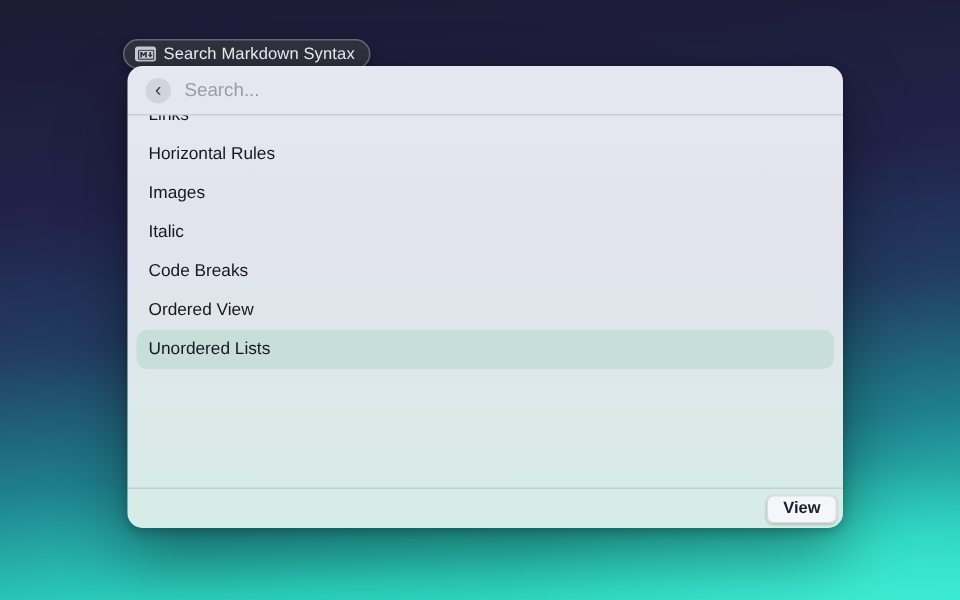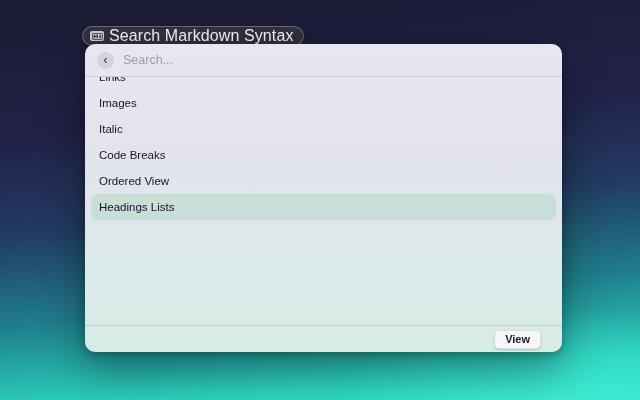--- a/index.html
+++ b/index.html
@@ -13,21 +13,21 @@
   }
 
   
   .tooltip-pill {
     position: absolute; left: 82px; top: 26px; height: 20px;
     display: flex; align-items: center; gap: 5px;
     padding: 0 9px 0 7px;
     background: #31313f;
     border: 1px solid rgba(255,255,255,0.28);
     border-radius: 10px;
-    color: #f4f4f6; font-size: 16px; letter-spacing: .1px;
+    color: #f4f4f6; font-size: 11px; letter-spacing: .1px;
     box-shadow: 0 2px 6px rgba(0,0,0,0.35);
     white-space: nowrap;
   }
   .md-chip {
     width: 14px; height: 10px; border-radius: 2px;
     background: #cbccd4; display: inline-flex;
     align-items: center; justify-content: center; flex: 0 0 auto;
   }
   .md-chip svg { width: 11px; height: 7px; display: block; }
 
@@ -70,21 +70,21 @@
     border-radius: 7px;
     font-size: 11.5px; color: #17171f;
   }
   .row.clipped { margin-top: -13px; }
   .row.selected { background: #c8ded8; }
 
   .footer {
     flex: 0 0 auto; height: 27px;
     border-top: 1px solid rgba(70,90,90,0.16);
     display: flex; align-items: center; justify-content: flex-end;
-    padding: 0 21px;
+    padding: 0 4px;
   }
   .view-btn {
     font-family: "Liberation Sans", sans-serif;
     font-size: 11px; font-weight: 700; color: #1c1c26;
     background: #f5f6f9;
     border: 1px solid rgba(0,0,0,0.10);
     border-radius: 5px;
     padding: 2px 10px 3px;
     box-shadow: 0 1px 2px rgba(0,0,0,0.18);
     cursor: default;
@@ -109,32 +109,35 @@
       <span>‹</span>
     </span>
     <input class="search-input" type="text" placeholder="Search..." style="">
   </div>
 
   <div class="list">
       <div class="row clipped">
       <span>Links</span>
     </div>
       <div class="row">
+      <span>Horizontal Rules</span>
+    </div>
+      <div class="row">
       <span>Images</span>
     </div>
       <div class="row">
       <span>Italic</span>
     </div>
       <div class="row">
       <span>Code Breaks</span>
     </div>
       <div class="row">
       <span>Ordered View</span>
     </div>
       <div class="row selected">
-      <span>Headings Lists</span>
+      <span>Unordered Lists</span>
     </div>
     </div>
 
   <div class="footer">
     <button class="view-btn">View</button>
   </div>
 </div>
 
 </body></html>

